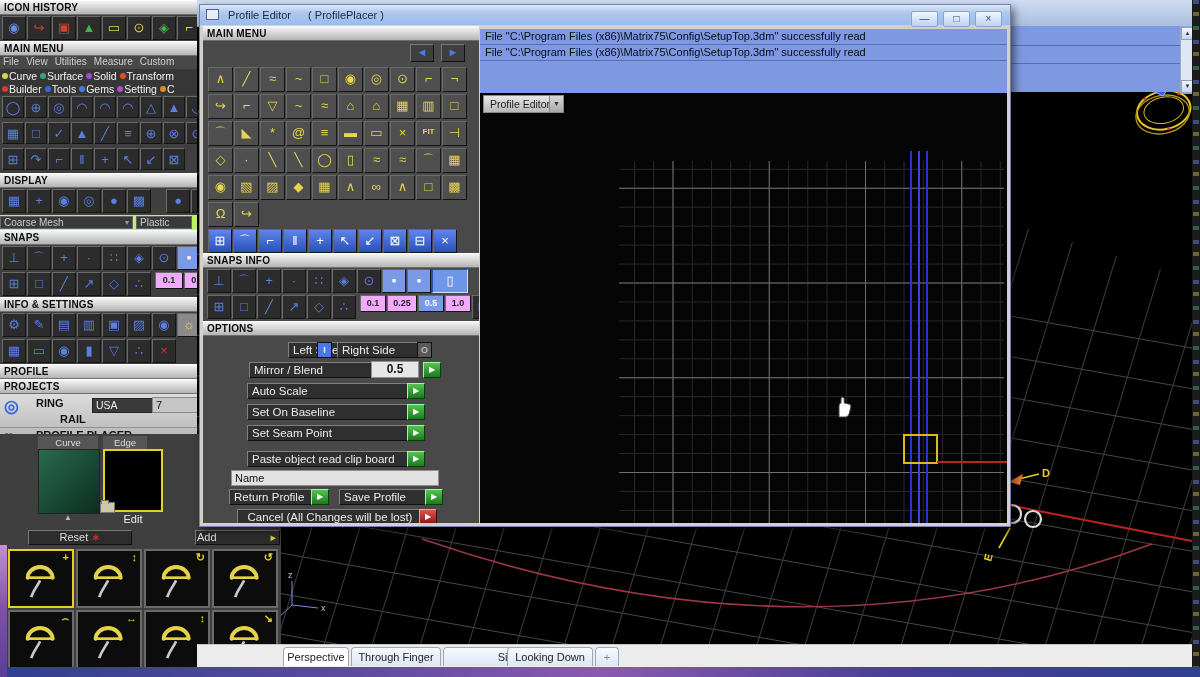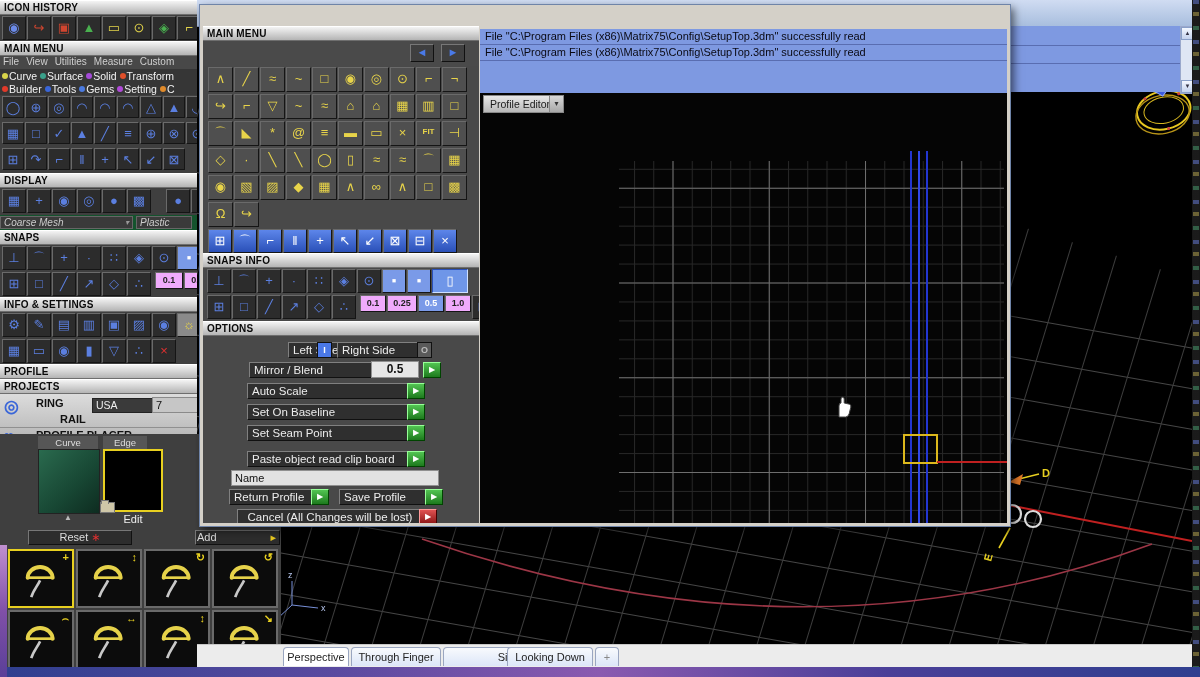--- a/index.html
+++ b/index.html
@@ -26,21 +26,21 @@
   .cell.val .g{font-size:9px;line-height:14px;font-weight:bold;}
   .cell.valsel{background:#7a9ae8;color:#fff;height:15px;}
   .cell.valsel .g{font-size:9px;line-height:14px;font-weight:bold;}
   
   .sb{left:0;top:0;width:197px;height:434px;background:#3f3f3f;z-index:70;overflow:hidden;}
   .menubar{height:13px;background:#484848;color:#cfcfcf;font-size:10px;padding:0 0 0 3px;}
   .menubar span{margin-right:7px;cursor:default;}
   .catrow{height:13px;background:#363636;color:#f2f2f2;font-size:10.5px;padding:0 0 0 2px;white-space:nowrap;}
   .catrow .dot{display:inline-block;width:6px;height:6px;border-radius:50%;margin:0 1px 1px 0;vertical-align:middle;}
   .catrow .cl{margin-right:3px;vertical-align:middle;}
-  .ddrow{height:15px;background:#14532d;white-space:nowrap;font-style:italic;}
+  .ddrow{height:15px;background:#bef264;white-space:nowrap;}
   .dd{display:inline-block;background:#3a3a3a;border:1px solid #666;color:#ccc;font-size:10px;
       height:11px;line-height:11px;padding:0 3px;vertical-align:top;margin-top:1px;}
   .dd .arr{float:right;color:#999;margin-left:6px;font-size:8px;}
   .projects{height:50px;background:linear-gradient(#dcdcdc,#b2b2b2);position:relative;color:#101010;}
   .pbold{font-weight:bold;font-size:11px;color:#101010;}
   
   .placer{left:0;top:434px;width:281px;height:233px;background:#3f3f3f;z-index:15;}
   .thumblabel{background:#565656;color:#ddd;text-align:center;font-size:9.5px;height:13px;line-height:13px;}
   .tcell{position:absolute;width:62px;height:55px;background:#0c0c0c;border:2px solid #6a6a6a;text-align:center;}
   .tcell.sel{border-color:#e8d020;}
@@ -265,20 +265,30 @@
         <div class="tcell" style="left: 212px; top: 176px;"><svg viewBox="0 0 52 52" width="46" height="48">
             <path d="M11 29 A14 12 0 0 1 39 29" fill="none" stroke="#e6d24a" stroke-width="4.5" stroke-linecap="round"></path>
             <line x1="9" y1="29" x2="41" y2="29" stroke="#e6d24a" stroke-width="3"></line>
             <path d="M25 32 C21 40 17 44 15 51" fill="none" stroke="#c8c8c8" stroke-width="3"></path>
           </svg><span class="ov">↘</span></div>
       </div>
   </div>
   <div class="abs lstrip"></div>
 
   <div class="abs pewin">
+    <div class="petitle">
+      <span style="display:inline-block;width:11px;height:9px;background:#e8ecf4;border:1px solid #55688c;margin-right:6px;vertical-align:-1px;"></span>
+      <span>Profile Editor</span>
+      <span style="margin-left:14px;">( ProfilePlacer )</span>
+      <span class="abs" style="right:8px;top:3px;">
+        <span class="winbtn">—</span>
+        <span class="winbtn">□</span>
+        <span class="winbtn">×</span>
+      </span>
+    </div>
 
     <div class="abs panel">
       <div class="hdr">MAIN MENU</div>
       <div class="navrow">
         <span class="navb">◄</span>
         <span class="navb">►</span>
       </div>
       <div class="irow pe-y" style="height:26px;padding-left:5px;"><span class="cell"><span class="g">∧</span></span><span class="cell"><span class="g">╱</span></span><span class="cell"><span class="g">≈</span></span><span class="cell"><span class="g">~</span></span><span class="cell"><span class="g">□</span></span><span class="cell"><span class="g">◉</span></span><span class="cell"><span class="g">◎</span></span><span class="cell"><span class="g">⊙</span></span><span class="cell"><span class="g">⌐</span></span><span class="cell"><span class="g">¬</span></span></div>
       <div class="irow pe-y" style="height:26px;padding-left:5px;"><span class="cell"><span class="g">↪</span></span><span class="cell"><span class="g">⌐</span></span><span class="cell"><span class="g">▽</span></span><span class="cell"><span class="g">~</span></span><span class="cell"><span class="g">≈</span></span><span class="cell"><span class="g">⌂</span></span><span class="cell"><span class="g">⌂</span></span><span class="cell"><span class="g">▦</span></span><span class="cell"><span class="g">▥</span></span><span class="cell"><span class="g">□</span></span></div>
       <div class="irow pe-y" style="height:26px;padding-left:5px;"><span class="cell"><span class="g">⌒</span></span><span class="cell"><span class="g">◣</span></span><span class="cell"><span class="g">*</span></span><span class="cell"><span class="g">@</span></span><span class="cell"><span class="g">≡</span></span><span class="cell"><span class="g">▬</span></span><span class="cell"><span class="g">▭</span></span><span class="cell"><span class="g">×</span></span><span class="cell"><span class="g small">FIT</span></span><span class="cell"><span class="g">⊣</span></span></div>

